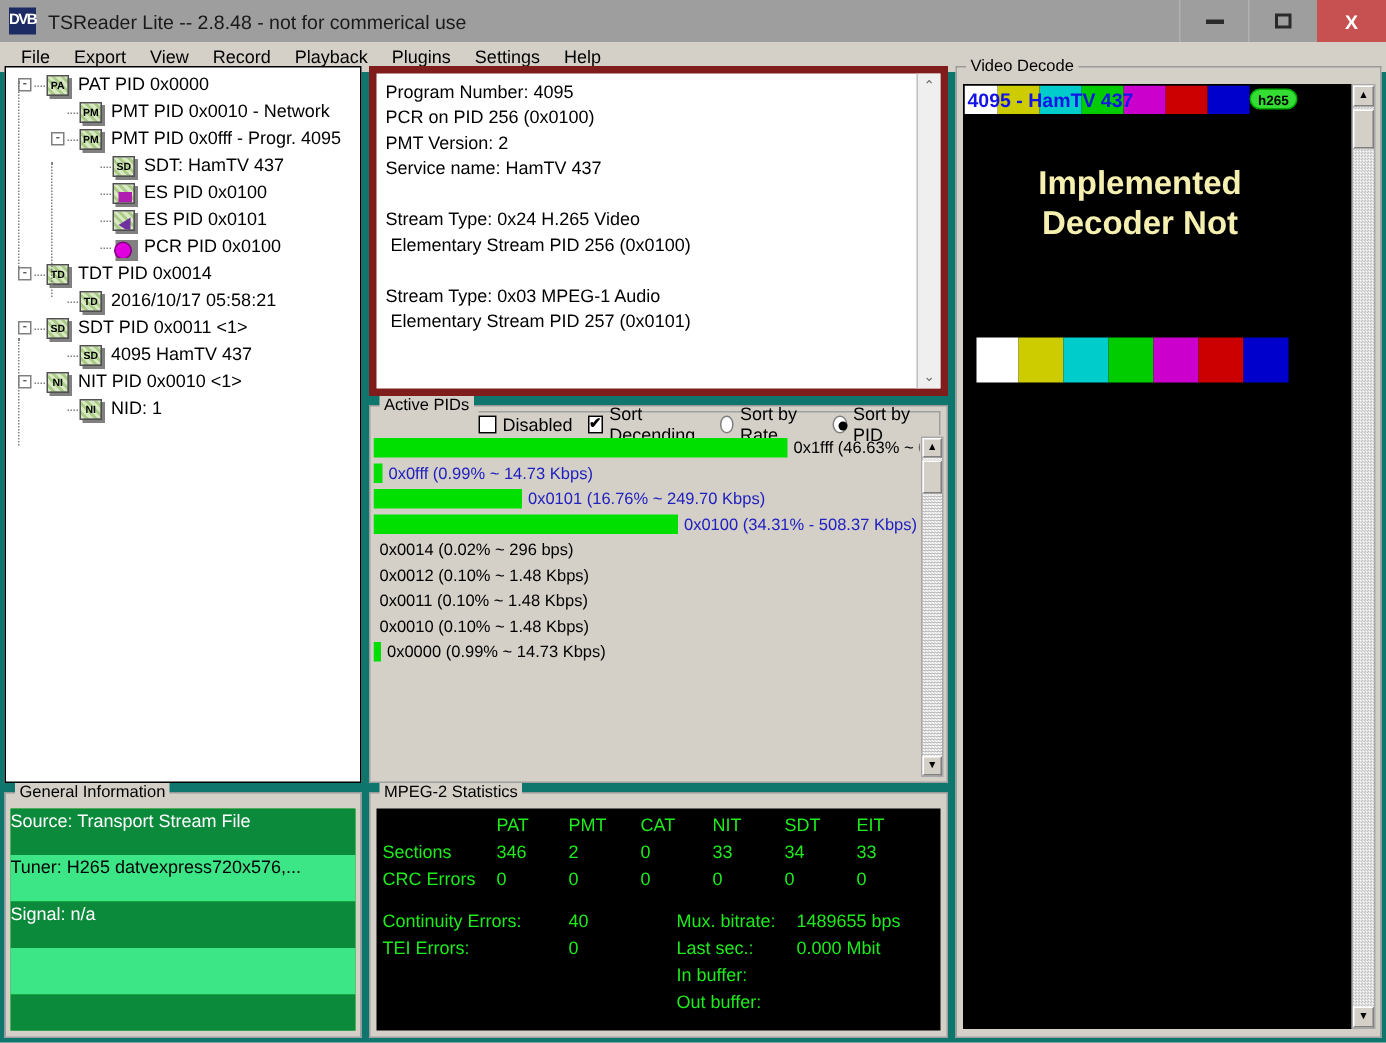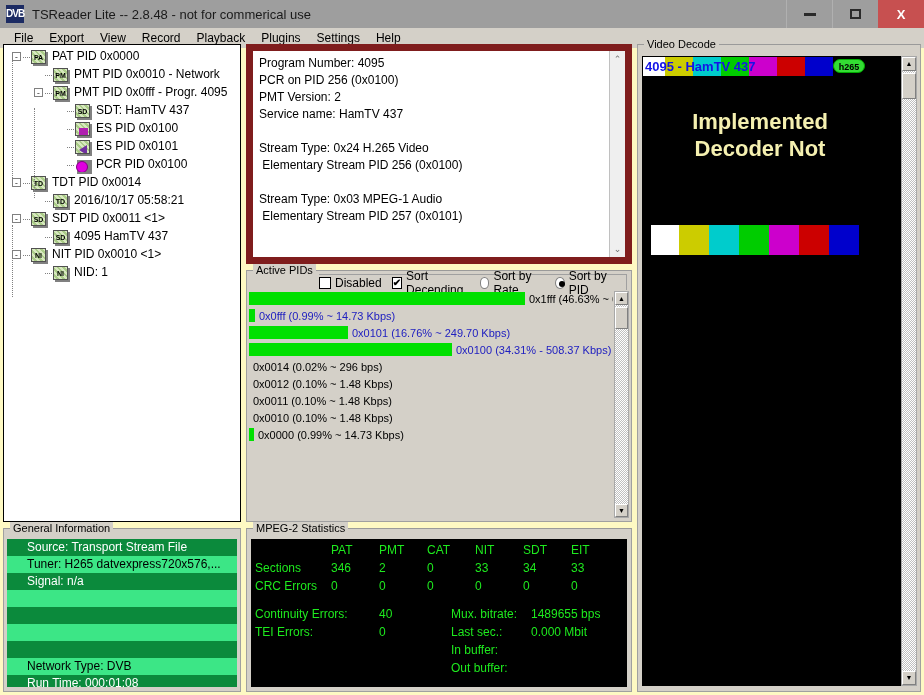--- a/index.html
+++ b/index.html
@@ -6,21 +6,21 @@
   html, body {
     margin: 0; padding: 0;
     width: 924px; height: 695px;
     overflow: hidden;
     font-family: "Liberation Sans", sans-serif;
     background: #d4d0c8;
   }
   .app {
     position: relative;
     width: 924px; height: 695px;
-    background: #fef9c3;
+    background: #0f766e;
   }
 
   
   .titlebar {
     position: absolute; left: 0; top: 0; width: 924px; height: 28px;
     background: #9e9e9e;
     display: flex; align-items: center;
   }
   .tb-icon {
     width: 18px; height: 18px; margin-left: 6px; margin-right: 8px;
@@ -105,21 +105,21 @@
   }
   .spk {
     position: absolute; width: 0; height: 0; top: 4px; left: 3px;
     border-top: 5px solid transparent; border-bottom: 5px solid transparent;
     border-right: 8px solid #7030a0;
   }
 
   
   .proginfo {
     position: absolute; left: 246px; top: 44px; width: 386px; height: 220px;
-    background: #fff; border: 7px solid #7f1d1d; overflow: hidden;
+    background: #fff; border: 5px solid #7f1d1d; overflow: hidden;
   }
   .proginfo .txt {
     padding: 4px 6px; font-size: 12px; color: #000; line-height: 17px;
     white-space: pre-wrap;
   }
   .vsb {
     position: absolute; right: 0; top: 0; width: 16px; bottom: 0;
     background: #efefef; border-left: 1px solid #c0c0c0;
     display: flex; flex-direction: column; justify-content: space-between;
   }
@@ -175,21 +175,21 @@
     border-bottom-color: #808080;
   }
 
   
   .geninfo { left: 3px; top: 528px; width: 238px; height: 164px; }
   .gi-inner {
     position: absolute; left: 3px; top: 10px; right: 3px; bottom: 4px;
     background: #00a000; overflow: hidden;
   }
   .gi-row {
-    height: 17px; font-size: 12px; color: #fff; padding-left: 20px; line-height: 17px;
+    height: 31px; font-size: 12px; color: #fff; padding-left: 0; line-height: 17px;
     white-space: nowrap;
   }
   .gi-row.alt { background: #3ce686; color: #000; }
   .gi-row.dark { background: #0b8a3c; color: #fff; }
 
   
   .stats { left: 246px; top: 528px; width: 386px; height: 164px; }
   .st-inner {
     position: absolute; left: 4px; top: 10px; right: 4px; bottom: 4px;
     background: #000; color: #1eea1e; font-size: 12px; overflow: hidden;

